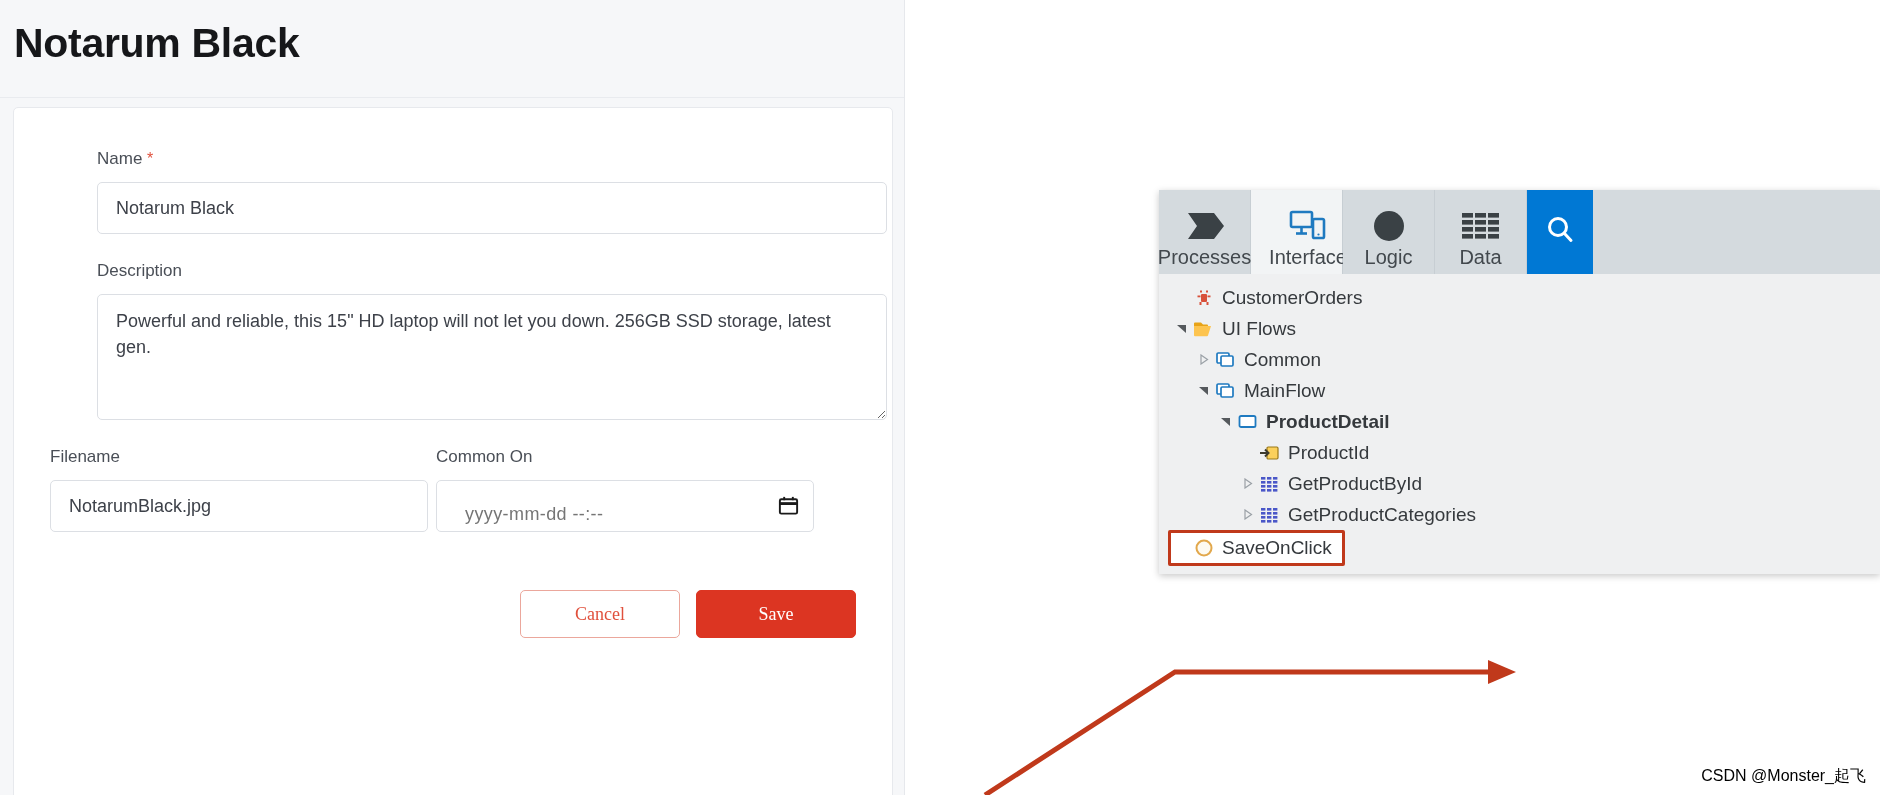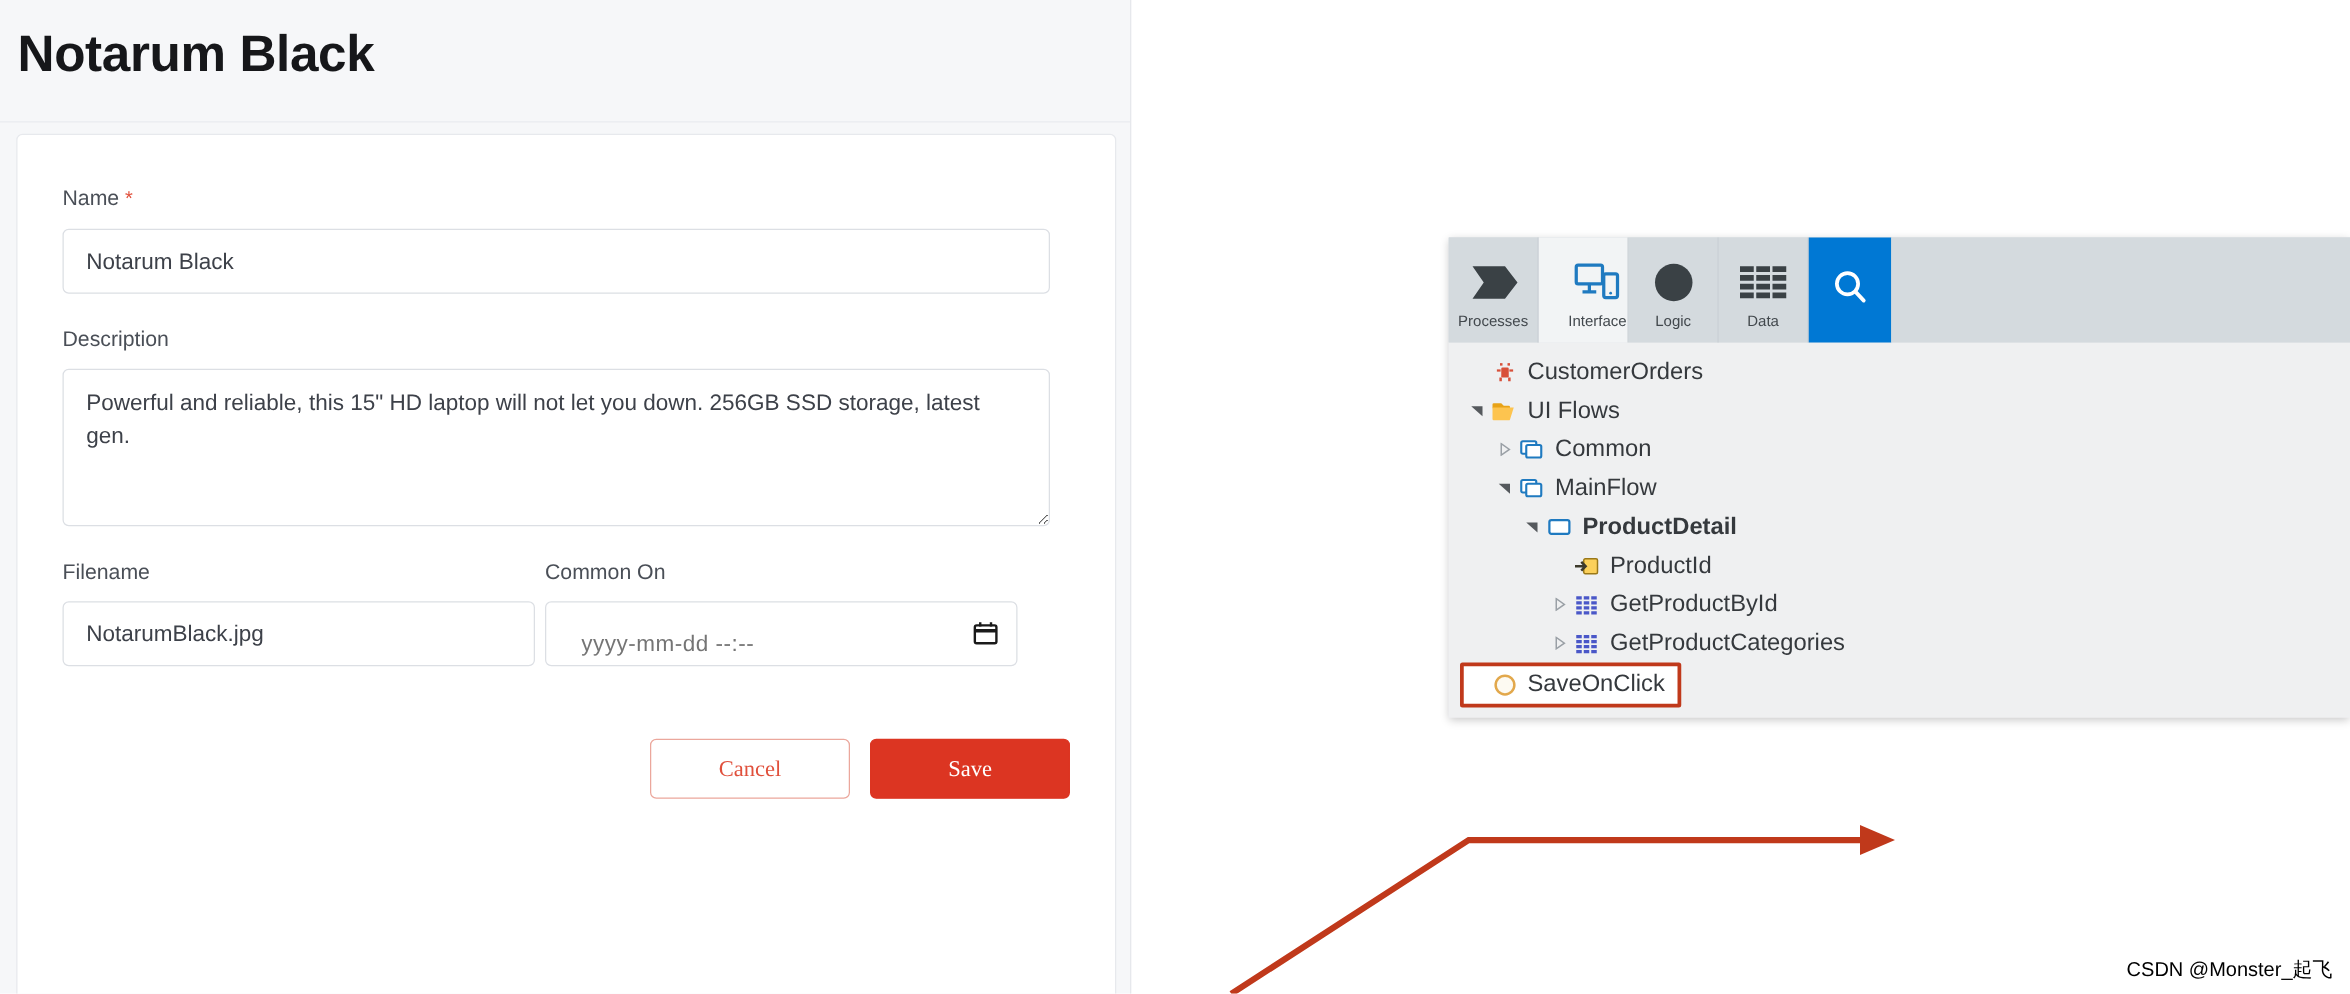--- a/index.html
+++ b/index.html
@@ -38,21 +38,21 @@
   .card {
     position: absolute;
     left: 13px; top: 107px;
     width: 880px;
     min-height: 700px;
     background: #ffffff;
     border: 1px solid #e7e9ed;
     border-radius: 5px;
     padding: 40px 36px 26px 36px;
   }
-  .field { margin-bottom: 26px; }
+  .field { margin-bottom: 26px; margin-left: 47px; }
   .field-label {
     display: block;
     font-size: 17px;
     line-height: 22px;
     color: #4a4f57;
     margin-bottom: 12px;
   }
   .req { color: #e0503c; font-size: 16px; }
   .text-input {
     display: block;
@@ -134,27 +134,27 @@
     width: 721px; height: 384px;
     background: #eff0f1;
     box-shadow: 0 2px 7px rgba(0,0,0,.22);
   }
   .ide-toolbar {
     display: flex;
     height: 84px;
     background: #d4dade;
   }
   .tb-item {
-    width: 72px;
+    width: 92px;
     display: flex; flex-direction: column;
     align-items: center; justify-content: flex-end;
     padding-bottom: 7px;
     background: #d4dade;
     color: #42484d;
-    font-size: 12px;
+    font-size: 20px;
     cursor: pointer;
     border-right: 1px solid #c7ced3;
   }
   .tb-item.active { background: #f2f4f5; padding-left: 23px; }
   .tb-item .tb-ico {
     height: 42px;
     display: flex; align-items: center; justify-content: center;
   }
   .tb-label { line-height: 20px; }
   .tb-search {

